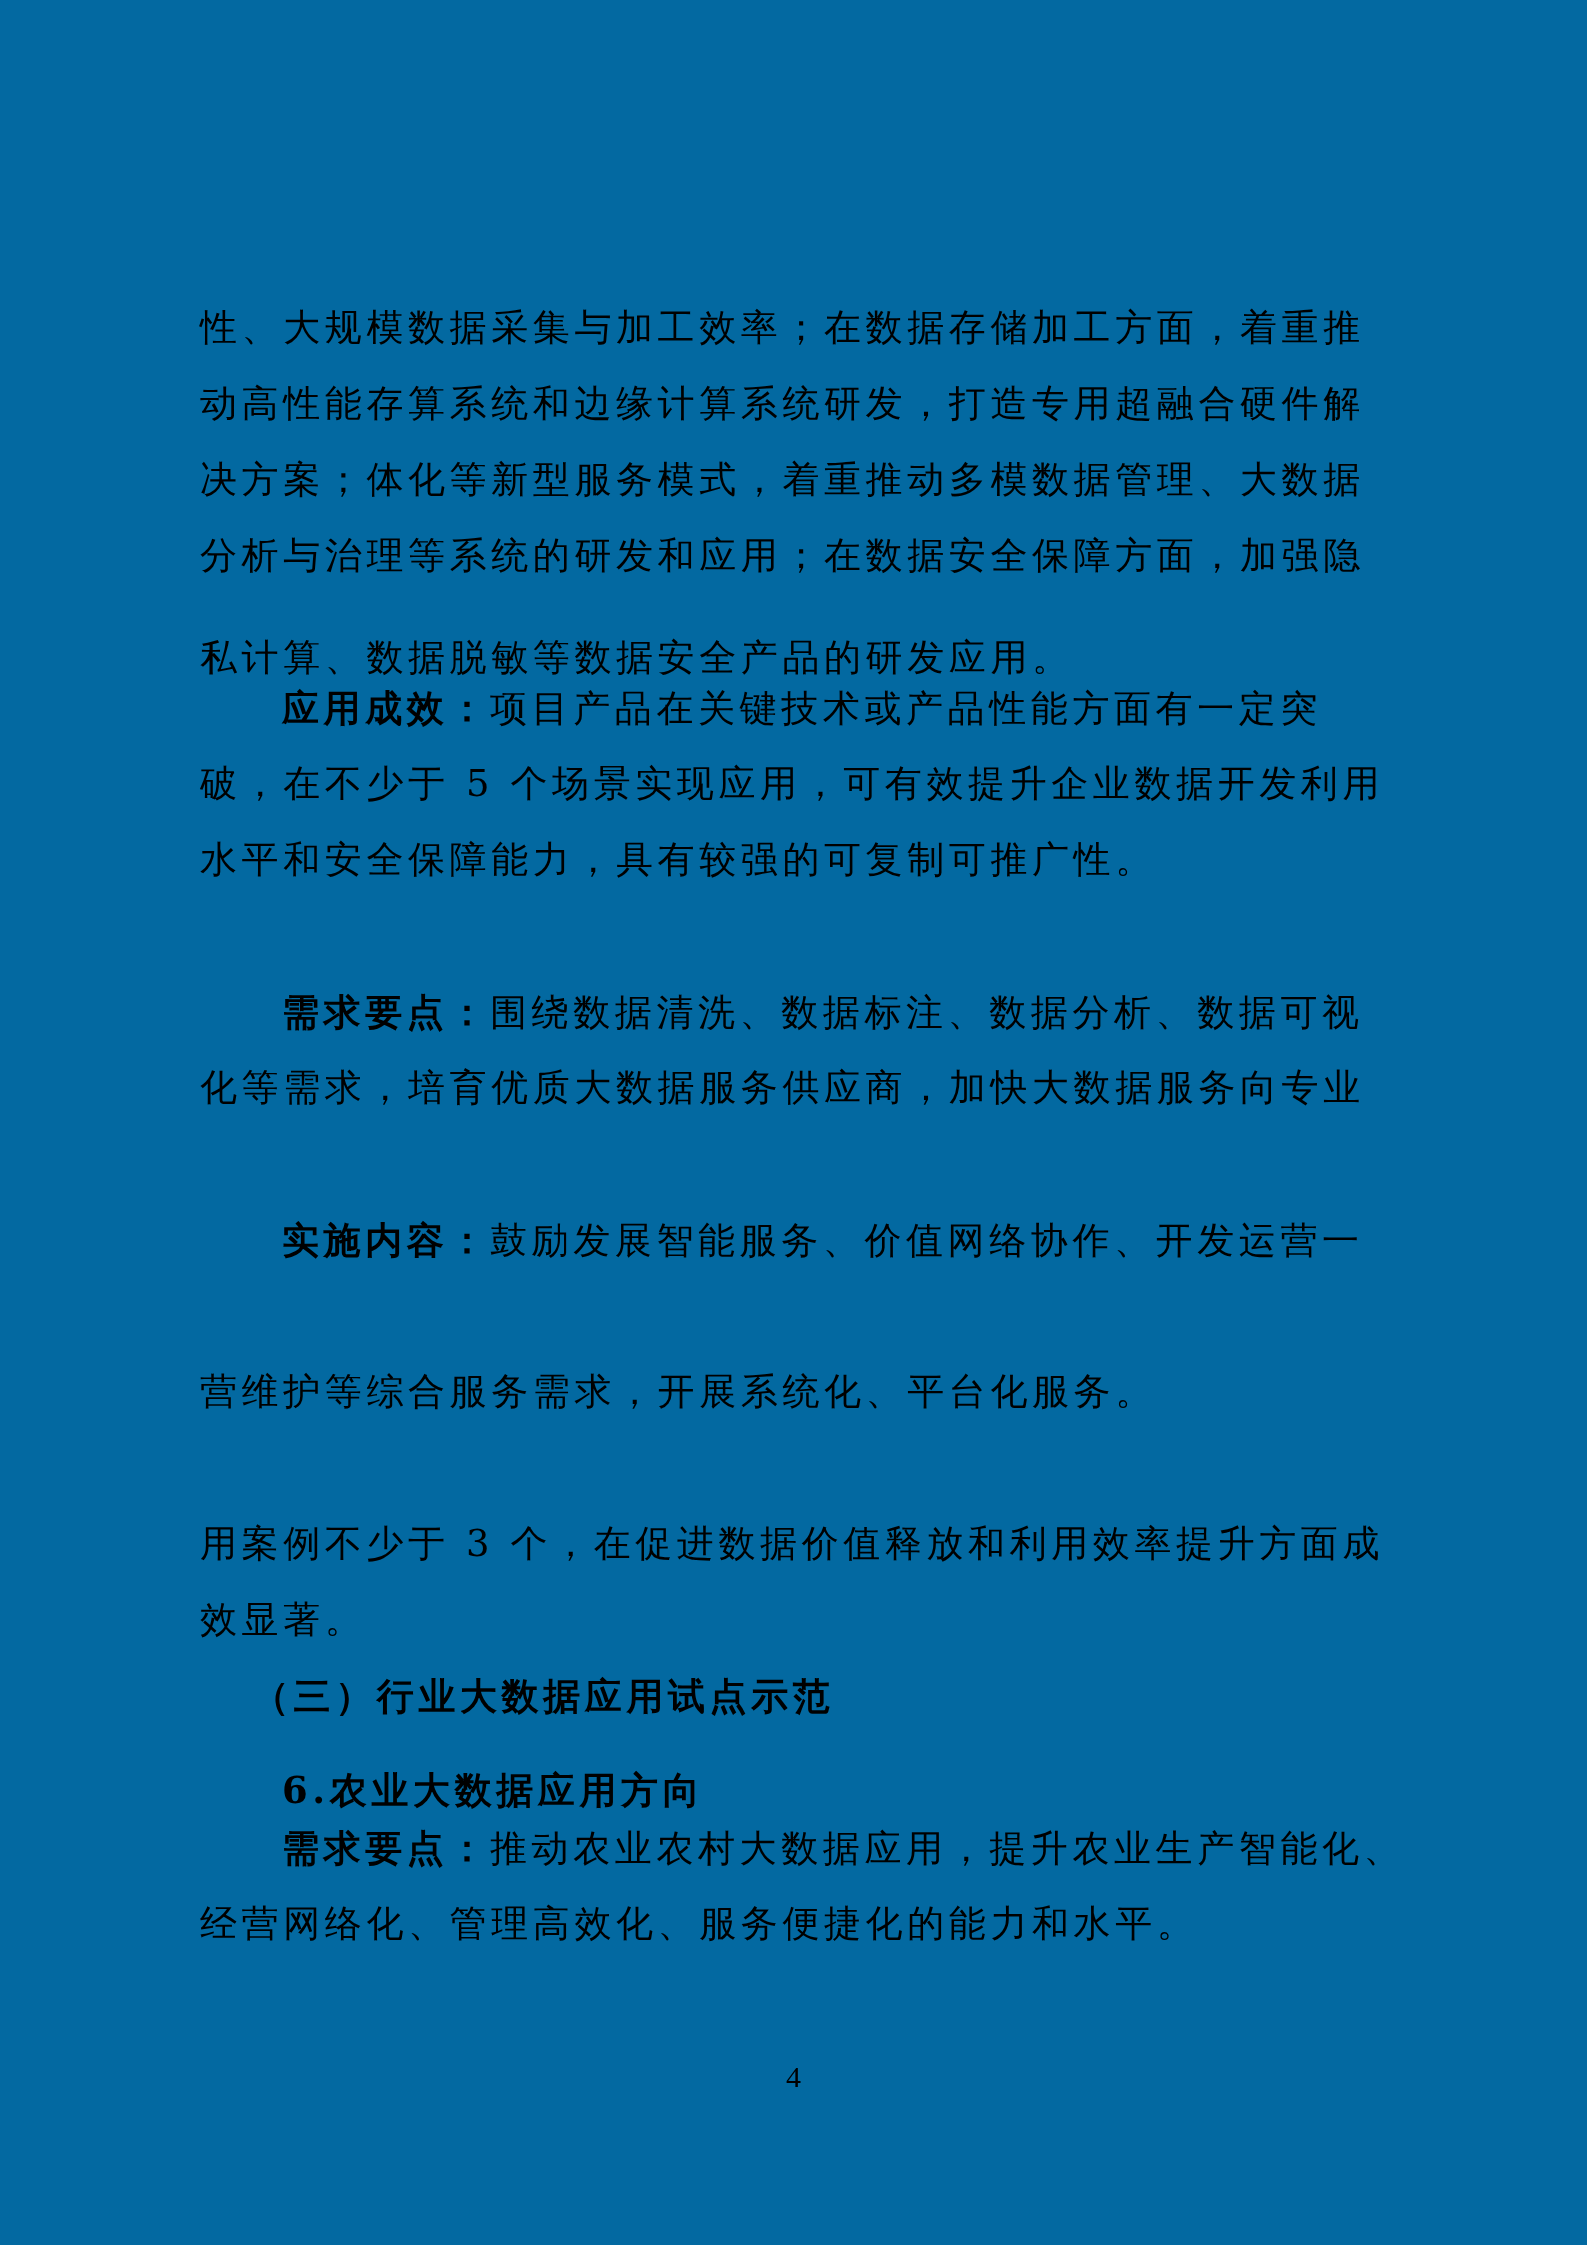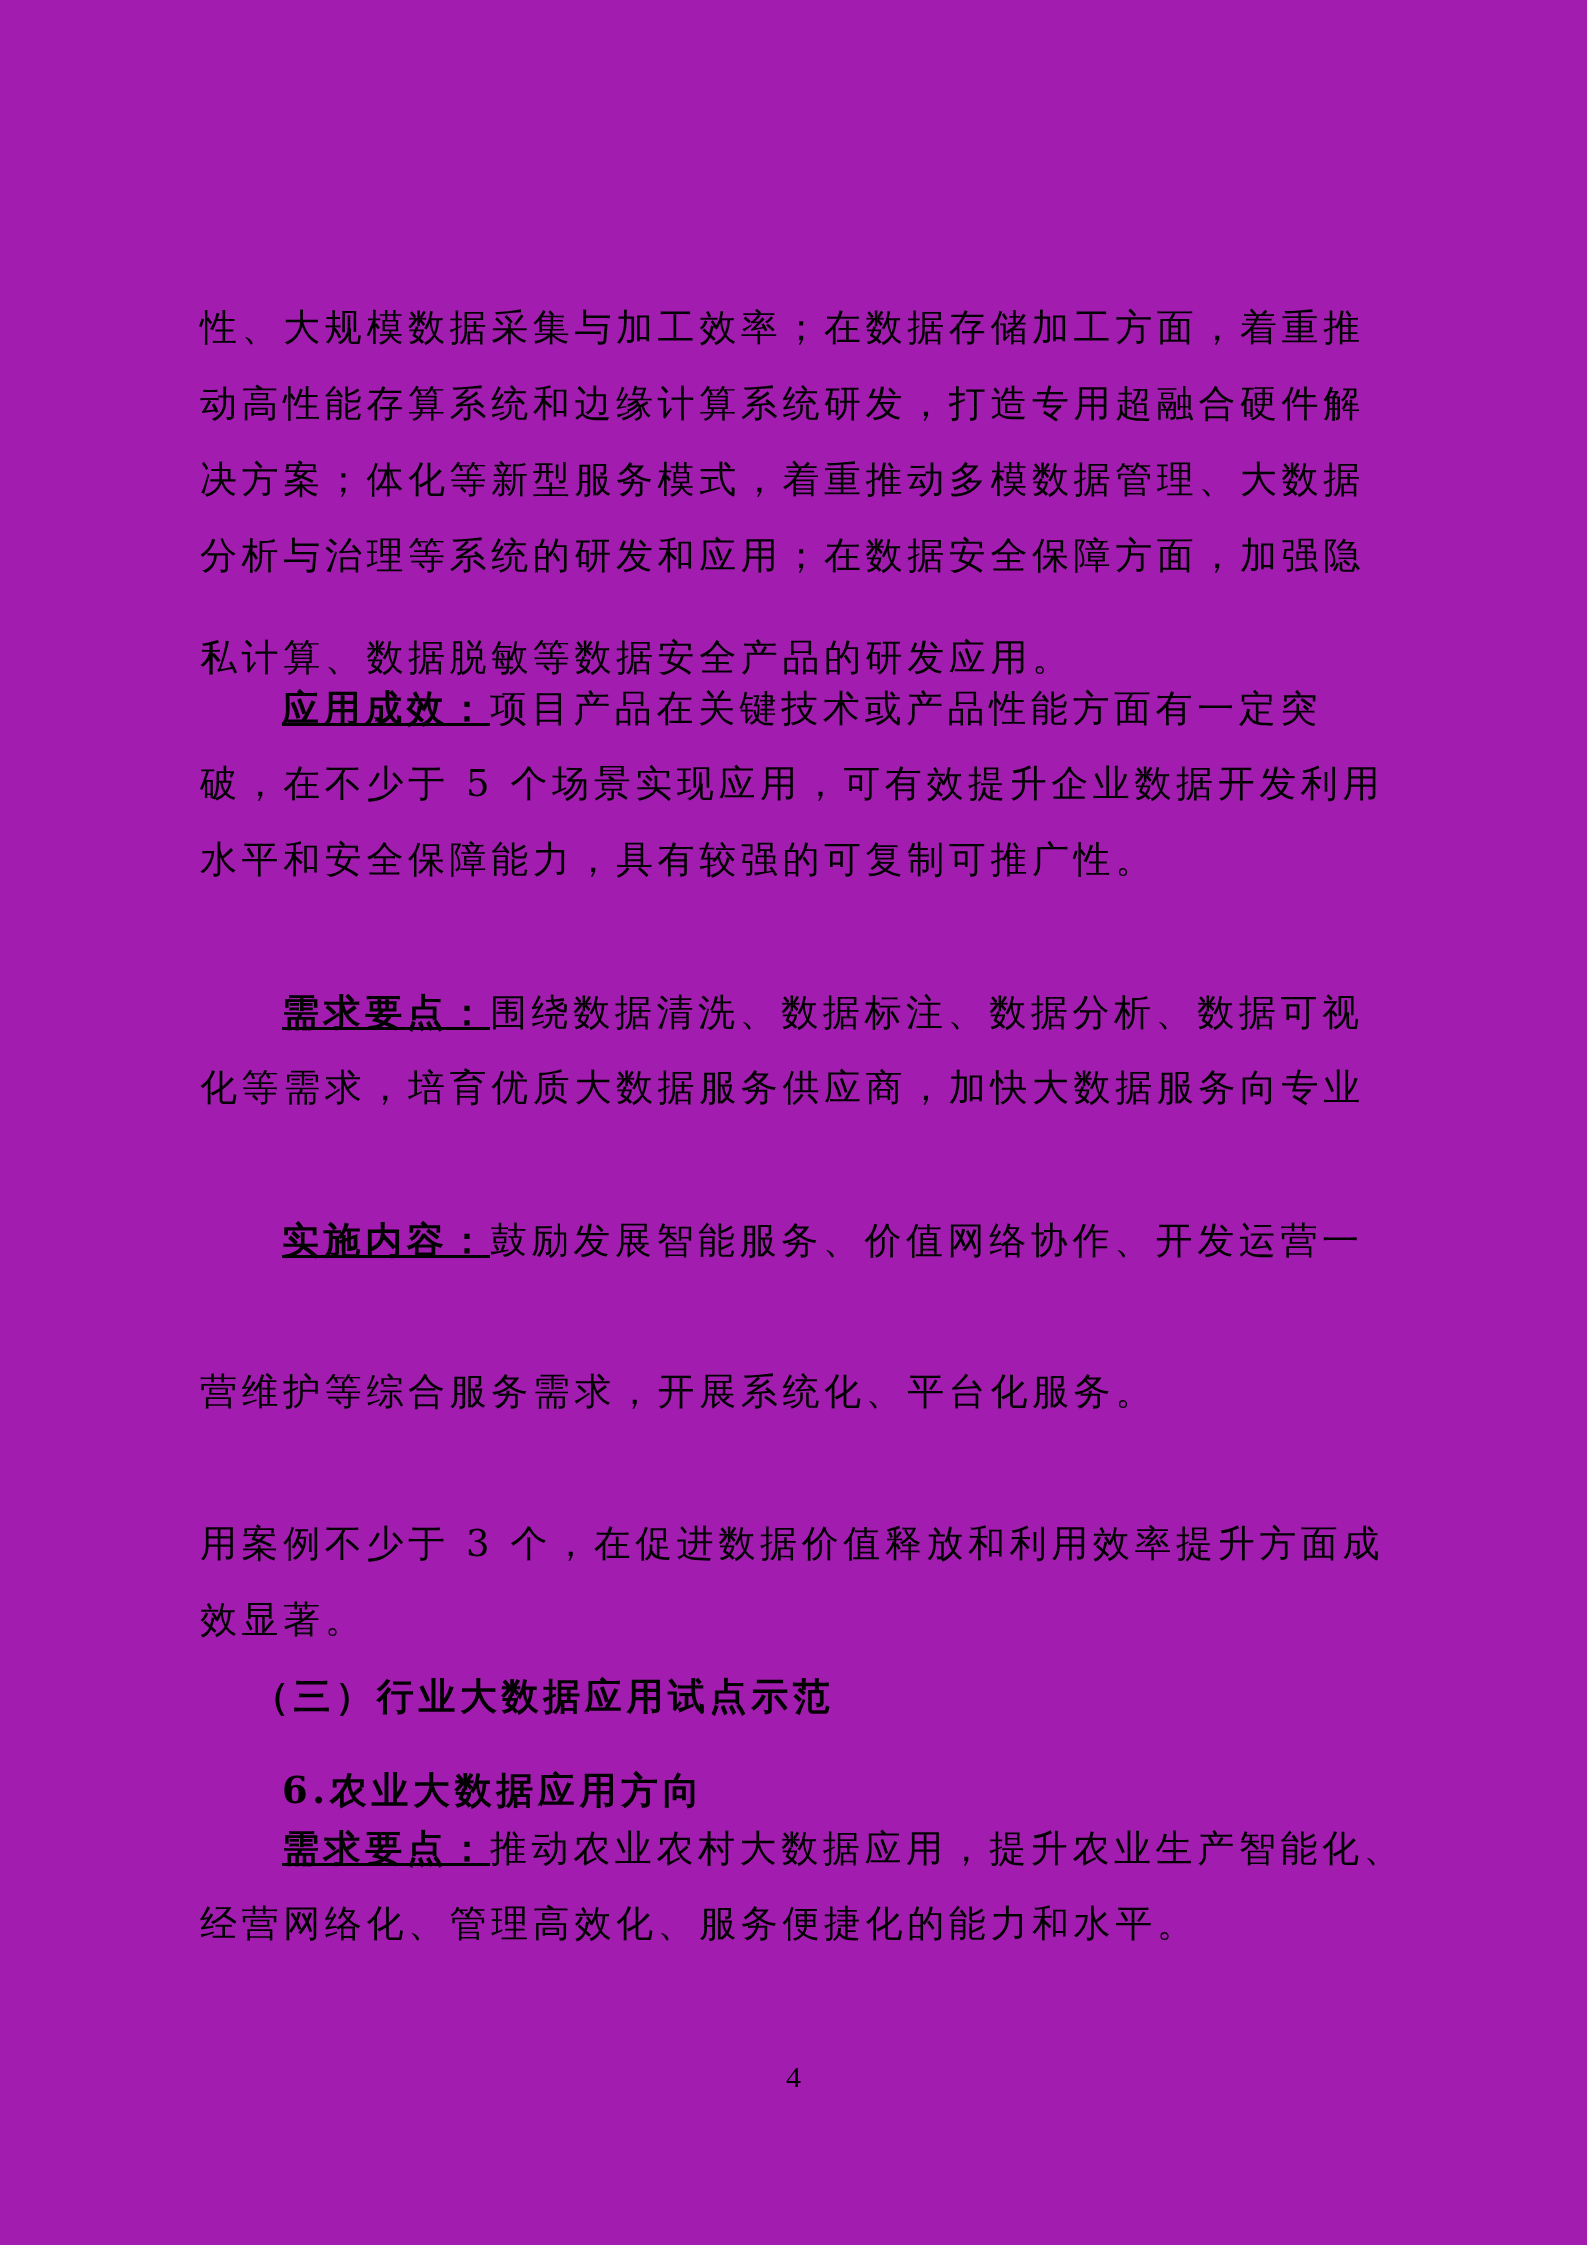--- a/index.html
+++ b/index.html
@@ -1,22 +1,22 @@
 <!DOCTYPE html>
 <html><head>
 <meta charset="utf-8">
 <style>
   html, body { margin: 0; padding: 0; background: #ffffff; }
   body { width: 1587px; height: 2245px; position: relative; overflow: hidden;
          font-family: "DejaVu Serif", "Liberation Serif", serif; color: #000; }
-  .page { position: absolute; left: 0; top: 0; width: 1587px; height: 2245px; background: #a21caf; }
+  .page { position: absolute; left: 0; top: 0; width: 1587px; height: 2245px; background: #0369a1; }
   .line { position: absolute; left: 200px; width: 1186px; height: 76px; line-height: 76px;
           font-size: 37px; white-space: nowrap; letter-spacing: 4.6px; text-align: justify; }
   .indent { left: 282px; width: 1104px; }
-  .b { font-weight: bold; text-decoration: underline; }
+  .b { font-weight: bold; }
   .heading { font-weight: bold; }
   .pagenum { position: absolute; left: 0; width: 1587px; top: 2060px; text-align: center;
              font-family: "Liberation Serif", serif; font-size: 30px; }
 </style>
 </head>
 <body>
 
 <div class="page">
 
   <div class="line" style="top:290px">性、大规模数据采集与加工效率；在数据存储加工方面，着重推</div>

